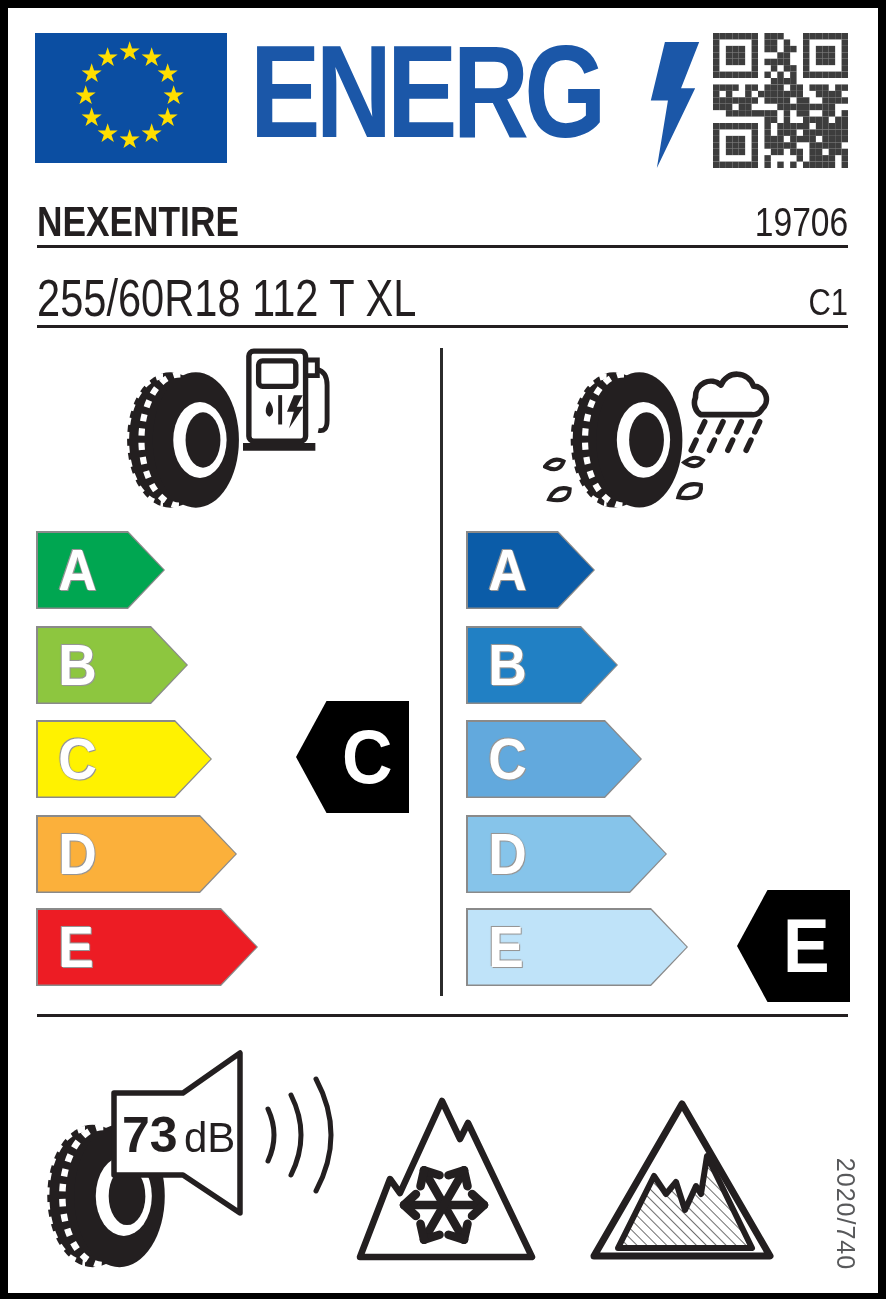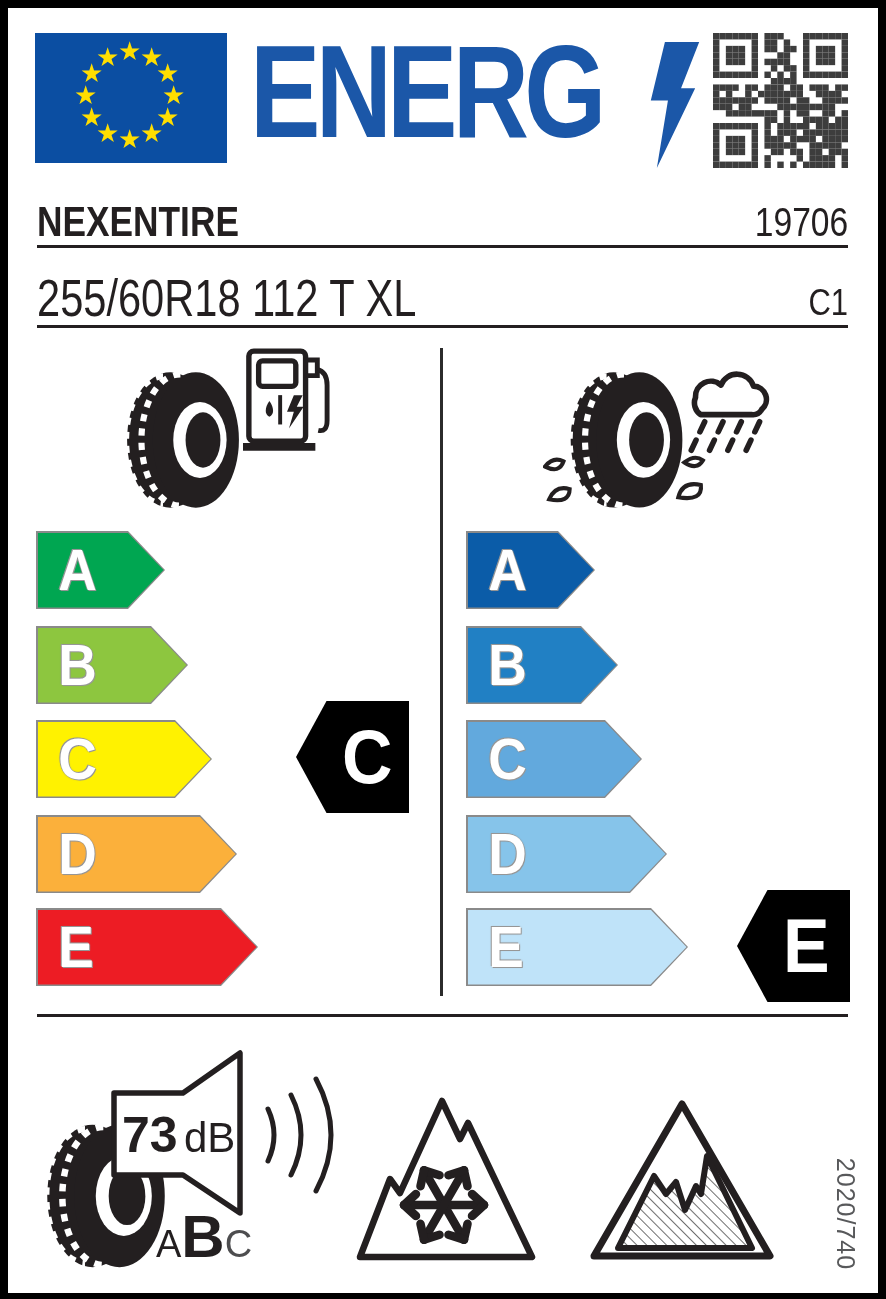--- a/index.html
+++ b/index.html
@@ -479,23 +479,20 @@
   <svg class="icon" style="left:110px;top:1045px" width="235" height="175" viewBox="0 0 235 175">
     <polygon points="4,48 73,48 130,8 130,168 73,130 4,130" fill="#fff" stroke="#231f20" stroke-width="5.5" stroke-linejoin="round"></polygon>
     <text x="12" y="107" font-size="50" font-weight="bold" fill="#231f20">73</text>
     <text x="74" y="107" font-size="42" fill="#231f20">dB</text>
     <g stroke="#231f20" stroke-width="5" fill="none" stroke-linecap="round">
       <path d="M158,64 q12,26 0,52"></path>
       <path d="M181,50 q20,40 0,80"></path>
       <path d="M206,34 q30,56 0,112"></path>
     </g>
   </svg>
-  <div class="abs abc">
-    <span class="la">A</span><span class="lb">B</span><span class="lc">C</span>
-  </div>
 
   <svg class="icon" style="left:354px;top:1088px" width="184" height="180" viewBox="0 0 184 174">
     <path d="M6,166 L36,88 L46,102 L88,10 L106,48 L114,32 L178,166 Z" fill="#fff" stroke="#231f20" stroke-width="6.5" stroke-linejoin="round"></path>
     <g id="sf" stroke="#231f20" stroke-width="8.5" stroke-linecap="round">
       <line x1="50" y1="114" x2="130" y2="114"></line>
       <line x1="130" y1="114" x2="118" y2="103"></line>
       <line x1="130" y1="114" x2="118" y2="125"></line>
       <line x1="50" y1="114" x2="62" y2="103"></line>
       <line x1="50" y1="114" x2="62" y2="125"></line>
     </g>

